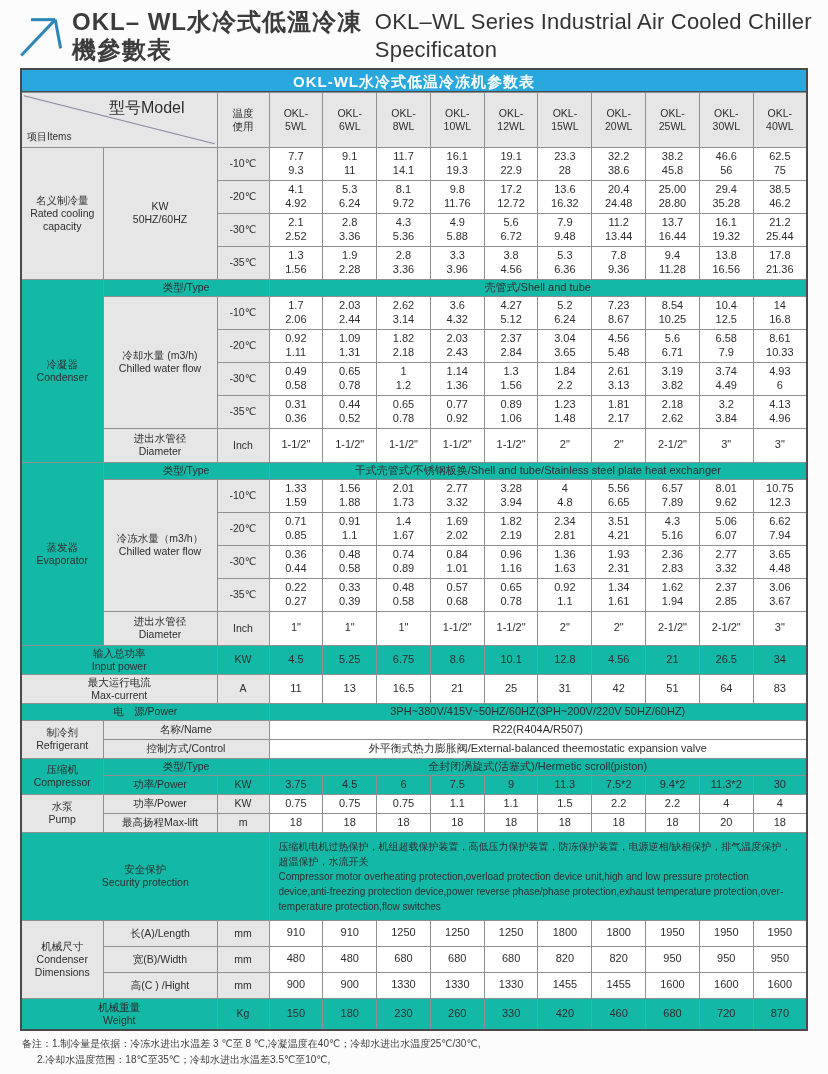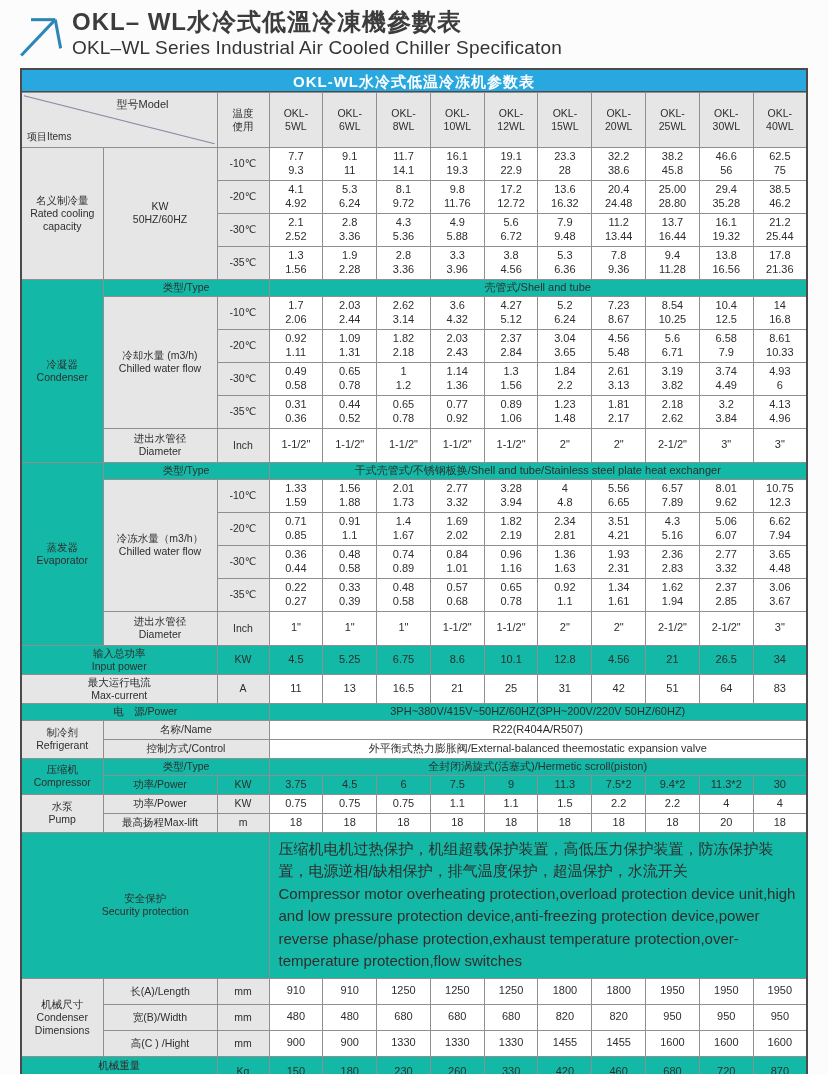--- a/index.html
+++ b/index.html
@@ -4,23 +4,23 @@
 <style>
   html,body{margin:0;padding:0;}
   body{
     width:828px;height:1074px;background:#fcfcfc;
     font-family:"Liberation Sans","DejaVu Sans",sans-serif;
     color:#2e2e2e;-webkit-font-smoothing:antialiased;
   }
   
   .page-header{display:flex;align-items:flex-start;padding:8px 14px 4px 14px;height:52px;}
   .logo{width:52px;height:52px;flex:0 0 52px;margin-right:6px;}
-  .titles{display:flex;flex-direction:column;justify-content:flex-start;}
+  .titles{display:flex;flex-direction:row;justify-content:flex-start;}
   .title-zh{font-size:24px;font-weight:bold;color:#3c3c3c;letter-spacing:1px;line-height:1.15;}
-  .title-en{font-size:19px;color:#343434;letter-spacing:.2px;line-height:1.25;}
+  .title-en{font-size:22px;color:#343434;letter-spacing:.2px;line-height:1.25;}
   
   .tbl-wrap{margin:4px 8px 0 20px;width:788px;}
   .tbl-title{
     box-sizing:border-box;height:24px;line-height:24px;background:#29a8e0;color:#fff;
     text-align:center;font-size:15px;font-weight:bold;letter-spacing:1px;
     border:2px solid #4a4a4a;border-bottom:1px solid #4a4a4a;
   }
   table.spec{border-collapse:collapse;table-layout:fixed;width:788px;border:2px solid #4a4a4a;border-top:none;}
   td,th{
     border:1px solid #8f8f8f;text-align:center;vertical-align:middle;
@@ -31,22 +31,22 @@
   .val{background:#ffffff;}
   tr.grey td{background:#14b8a6;}
   tr.sec td{border-top:1.5px solid #555;}
   
   .h38{height:38px}.h33{height:33px}.h19{height:17px}.h36{height:34px}
   .h30{height:29px}.h20{height:19px}.h26{height:26px}.h88{height:88px}.hW{height:32px}
   
   .corner{position:relative;background:#e6e6e6;padding:0;}
   .corner svg{position:absolute;left:0;top:0;width:100%;height:100%;}
   .corner .c-items{position:absolute;left:5px;bottom:3px;font-size:10px;}
-  .corner .c-model{position:absolute;right:48px;top:5px;font-size:11px;}
-  .leftalign{text-align:left;padding:5px 9px;line-height:1.5;font-size:15px;}
+  .corner .c-model{position:absolute;right:32px;top:5px;font-size:16px;}
+  .leftalign{text-align:left;padding:5px 9px;line-height:1.5;font-size:10px;}
   
   .notes{margin:5px 22px 0 22px;font-size:10px;color:#3d3d3d;line-height:1.6;}
   .notes .ind{padding-left:15px;}
 </style>
 </head>
 <body>
 
 <div class="page-header">
   <svg class="logo" viewBox="0 0 56 58">
     <g fill="none" stroke="#2e86b8" stroke-width="3.4">

